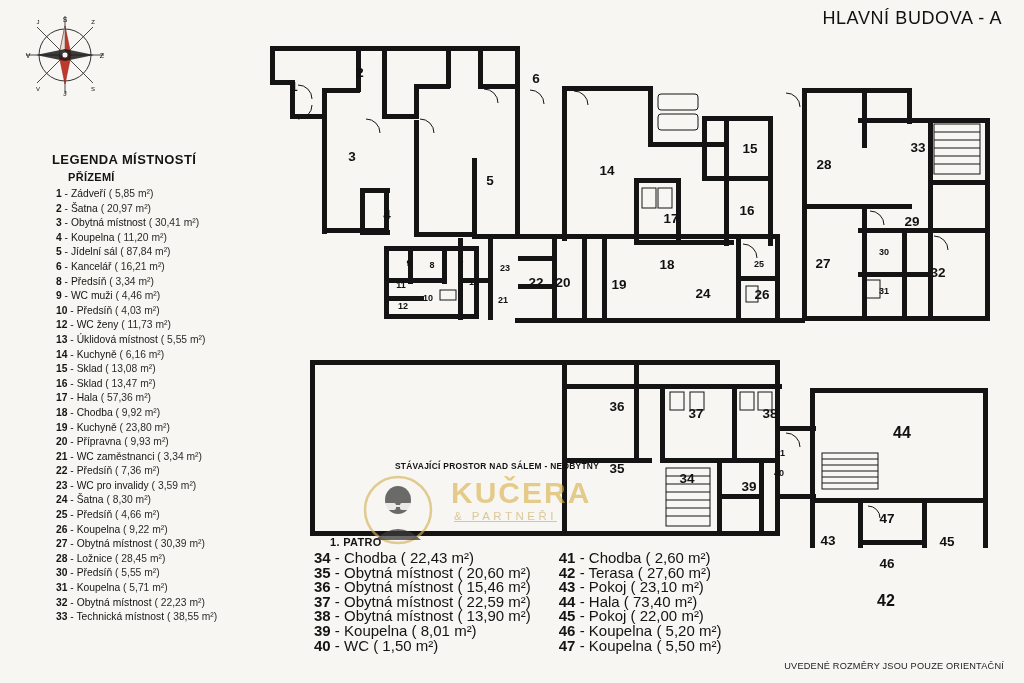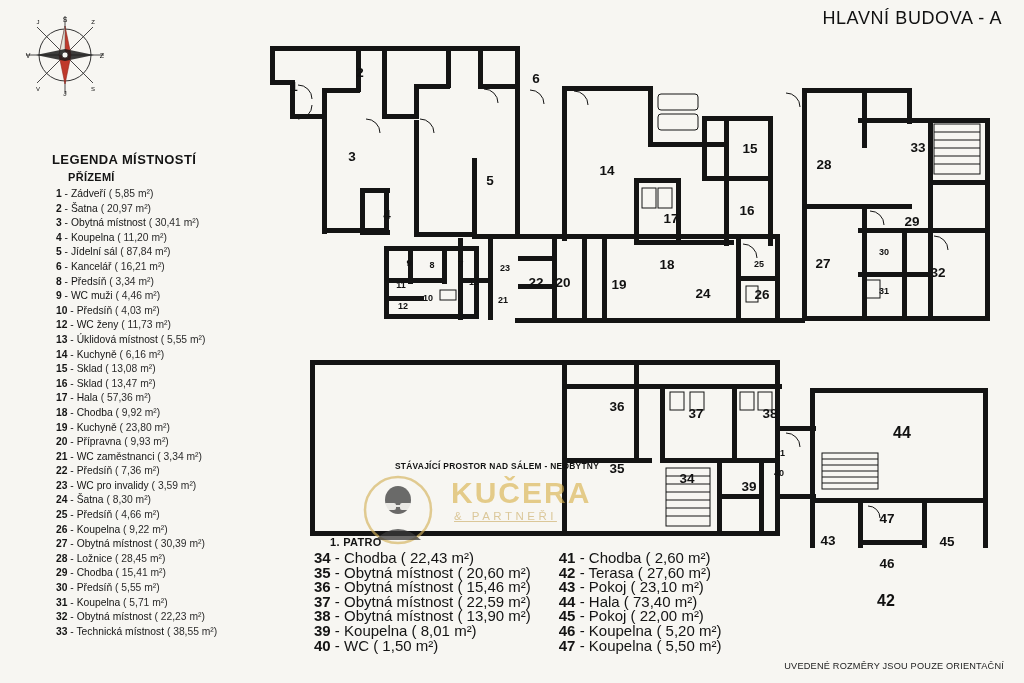--- a/index.html
+++ b/index.html
@@ -227,21 +227,20 @@
         <li><b>19</b> - <span>Kuchyně</span> <span class="area">( 23,80 m²)</span></li>
         <li><b>20</b> - <span>Přípravna</span> <span class="area">( 9,93 m²)</span></li>
         <li><b>21</b> - <span>WC zaměstnanci</span> <span class="area">( 3,34 m²)</span></li>
         <li><b>22</b> - <span>Předsíň</span> <span class="area">( 7,36 m²)</span></li>
         <li><b>23</b> - <span>WC pro invalidy</span> <span class="area">( 3,59 m²)</span></li>
         <li><b>24</b> - <span>Šatna</span> <span class="area">( 8,30 m²)</span></li>
         <li><b>25</b> - <span>Předsíň</span> <span class="area">( 4,66 m²)</span></li>
         <li><b>26</b> - <span>Koupelna</span> <span class="area">( 9,22 m²)</span></li>
         <li><b>27</b> - <span>Obytná místnost</span> <span class="area">( 30,39 m²)</span></li>
         <li><b>28</b> - <span>Ložnice</span> <span class="area">( 28,45 m²)</span></li>
-        <li><b>29</b> - <span>Chodba</span> <span class="area">( 15,41 m²)</span></li>
         <li><b>30</b> - <span>Předsíň</span> <span class="area">( 5,55 m²)</span></li>
         <li><b>31</b> - <span>Koupelna</span> <span class="area">( 5,71 m²)</span></li>
         <li><b>32</b> - <span>Obytná místnost</span> <span class="area">( 22,23 m²)</span></li>
         <li><b>33</b> - <span>Technická místnost</span> <span class="area">( 38,55 m²)</span></li>
       </ul>
   </div>
 
   <div class="legend2">
     <div class="legend-sub">1. PATRO</div>
     <div class="cols">

